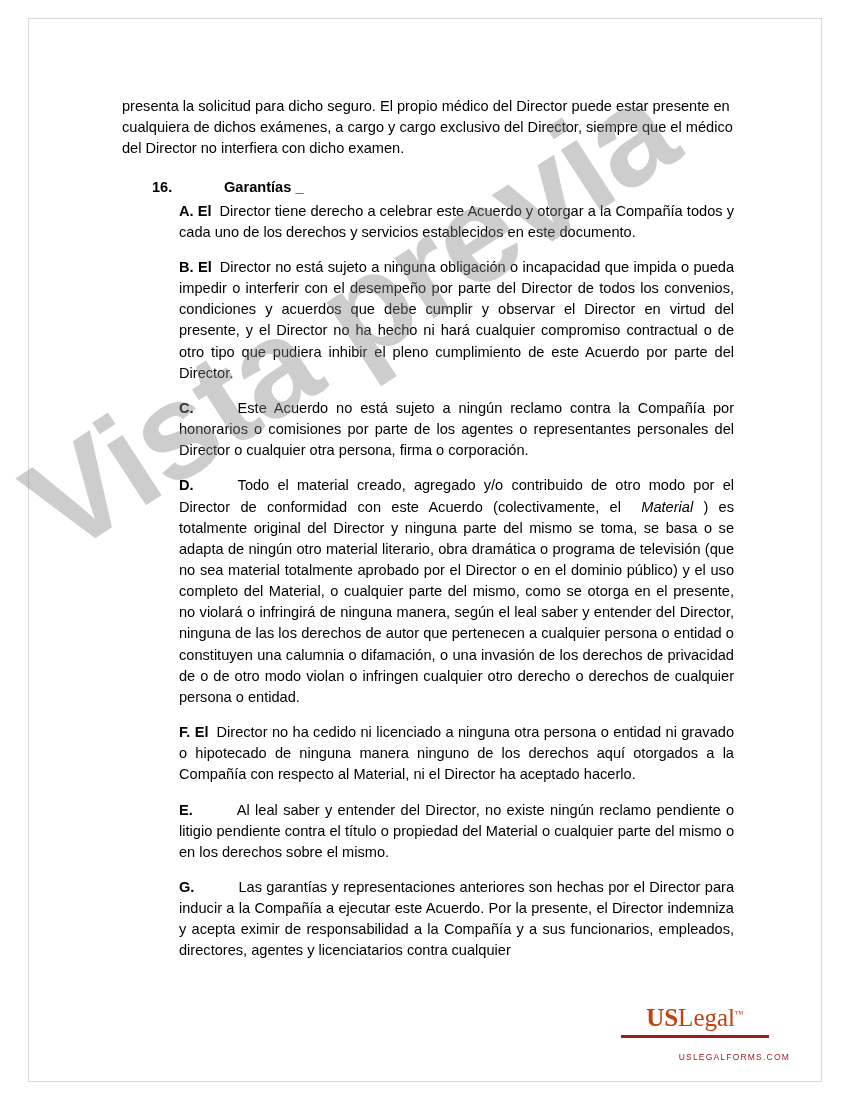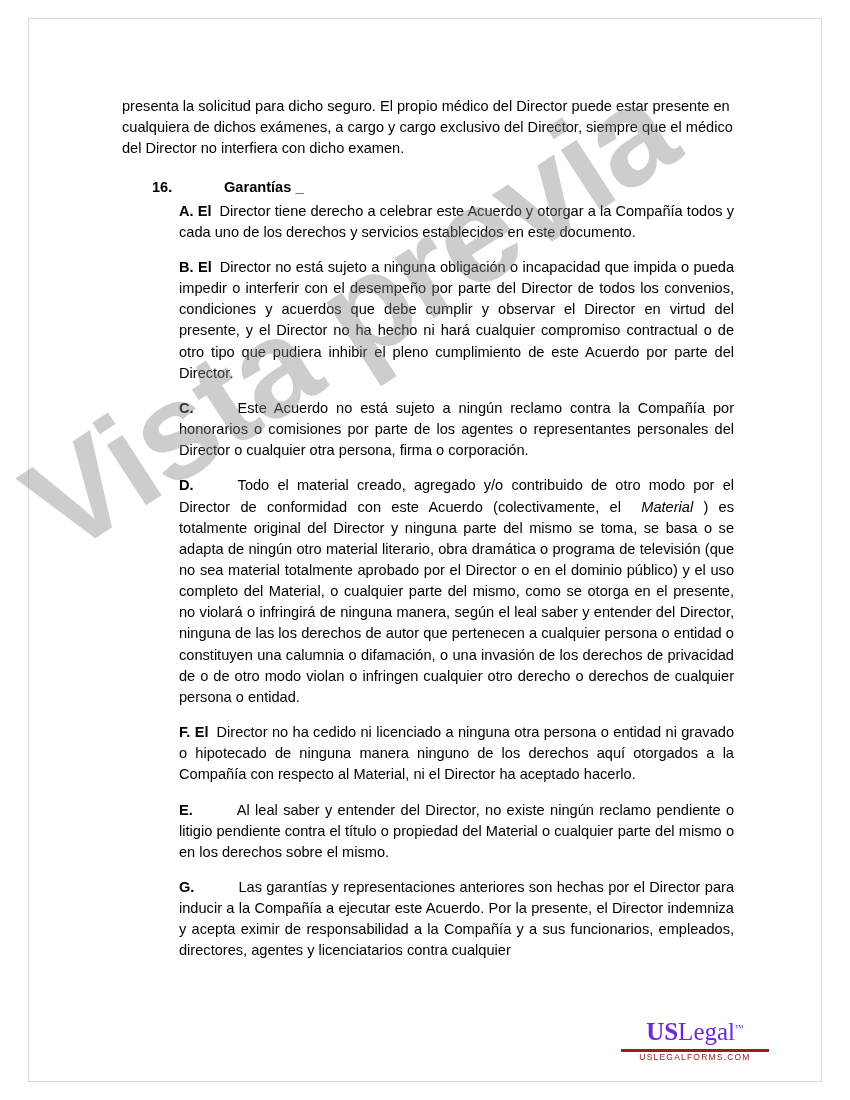--- a/index.html
+++ b/index.html
@@ -107,46 +107,47 @@
   .logo {
     position: absolute;
     right: 60px;
     bottom: 38px;
     text-align: center;
     width: 190px;
   }
   .logo-main {
     font-family: "Liberation Serif", serif;
     font-size: 25px;
-    color: #6d28d9;
+    color: #c2410c;
     font-weight: normal;
     letter-spacing: 0px;
     white-space: nowrap;
   }
   .logo-main .us {
     font-weight: bold;
   }
   .logo-tm {
     font-size: 9px;
     vertical-align: super;
   }
   .logo-bar {
     margin-top: 3px;
     height: 3px;
     background: #9e1b20;
     width: 148px;
     margin-left: auto;
     margin-right: auto;
   }
   .logo-sub {
-    margin-top: 0;
+    margin-top: 14px;
     font-family: "Liberation Sans", sans-serif;
     font-size: 8.5px;
     color: #9e1b20;
     letter-spacing: 1.2px;
+    text-align: right;
   }
 </style>
 </head>
 <body>
 
 <div class="page">
 
   <div class="page-border"></div>
 
   <div class="content">

